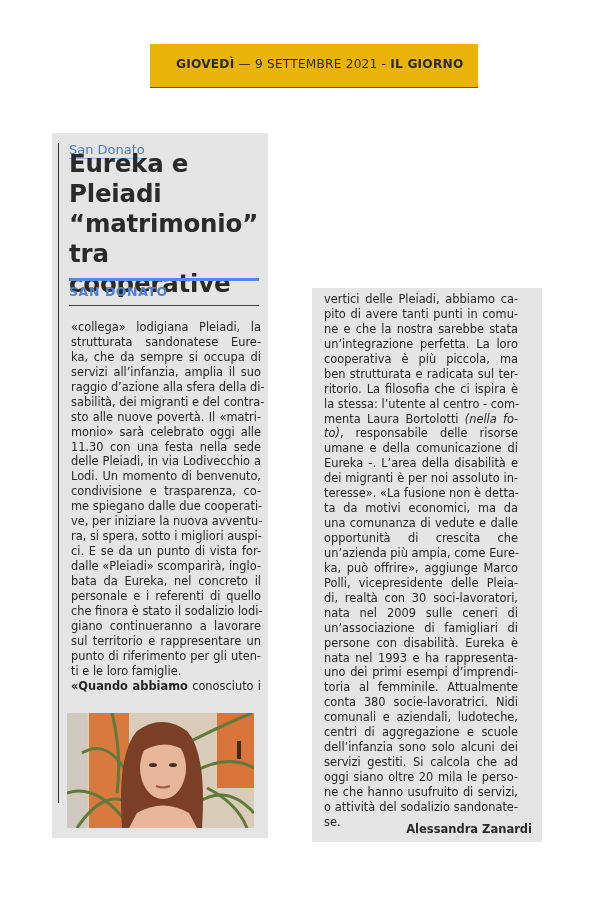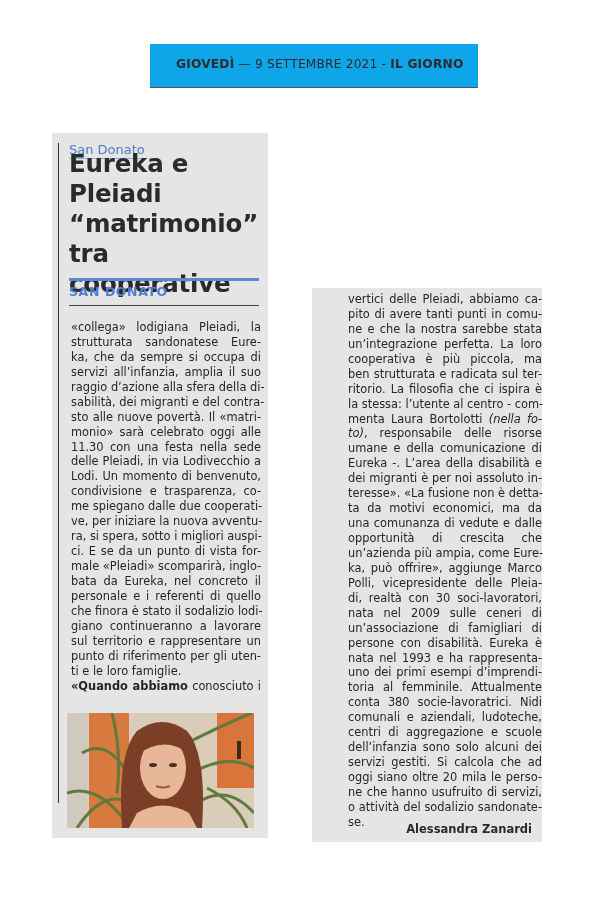--- a/index.html
+++ b/index.html
@@ -1,33 +1,33 @@
 <!DOCTYPE html>
 <html><head>
 <meta charset="utf-8">
 <style>
   html, body { margin:0; padding:0; }
   body { width:600px; height:900px; background:#ffffff; position:relative; overflow:hidden;
          font-family:"DejaVu Sans", "Liberation Sans", sans-serif; color:#2a2a2a; }
-  .strip { position:absolute; left:150px; top:44px; width:328px; height:44px; background:#0ea5e9;
+  .strip { position:absolute; left:150px; top:44px; width:328px; height:44px; background:#eab308;
            box-sizing:border-box; border-bottom:1.5px solid #555; }
   .strip .txt { position:absolute; left:26px; top:13px; font-size:12.2px; letter-spacing:0.2px; color:#2b2b2b; white-space:nowrap; }
   .strip b { font-weight:900; }
   .clip { position:absolute; background:#e5e5e5; }
   .left { left:52px; top:133px; width:216px; height:705px; }
   .right { left:312px; top:288px; width:230px; height:554px; }
   .vrule { position:absolute; left:6px; top:10px; width:1.2px; height:660px; background:#333; }
   .kicker { position:absolute; left:17px; top:9px; font-size:13px; color:#4a7cc9; border-bottom:1.5px solid #8db0e0; padding-bottom:0; line-height:16px; }
   .headline { position:absolute; left:17px; top:16px; width:198px; font-size:24.5px; line-height:30px; font-weight:700; color:#2a2a2a; letter-spacing:-0.2px; }
   .blue-rule { position:absolute; left:17px; top:145px; width:190px; height:3px; background:#5b8ad3; }
   .section { position:absolute; left:17px; top:151px; font-size:12.5px; font-weight:900; color:#4f7fd0; letter-spacing:0.6px; }
   .dark-rule { position:absolute; left:17px; top:172px; width:190px; height:1.2px; background:#444; }
   .body-text { position:absolute; font-size:11.4px; line-height:14.95px; color:#262626; text-align:justify; }
   .left .body-text { left:19px; top:187px; width:190px; }
-  .right .body-text { left:36px; top:4px; width:194px; }
+  .right .body-text { left:12px; top:4px; width:194px; }
   .line { display:block; white-space:nowrap; text-align:justify; text-align-last:justify; height:14.95px; }
   .line.last { text-align-last:left; }
   .bold { font-weight:900; }
   .ital { font-style:italic; }
   .photo { position:absolute; left:15px; top:580px; width:187px; height:115px; overflow:hidden; background:#e8dccb; }
   .byline { position:absolute; right:10px; bottom:6px; font-size:11.5px; font-weight:900; color:#2a2a2a;margin-top:38px; }
 </style>
 </head>
 <body>
 
@@ -58,21 +58,21 @@
       <span class="line"><span>sto alle nuove povertà. Il «matri-</span></span>
       <span class="line"><span>monio» sarà celebrato oggi alle</span></span>
       <span class="line"><span>11.30 con una festa nella sede</span></span>
       <span class="line"><span>delle Pleiadi, in via Lodivecchio a</span></span>
       <span class="line"><span>Lodi. Un momento di benvenuto,</span></span>
       <span class="line"><span>condivisione e trasparenza, co-</span></span>
       <span class="line"><span>me spiegano dalle due cooperati-</span></span>
       <span class="line"><span>ve, per iniziare la nuova avventu-</span></span>
       <span class="line"><span>ra, si spera, sotto i migliori auspi-</span></span>
       <span class="line"><span>ci. E se da un punto di vista for-</span></span>
-      <span class="line"><span>male «Pleiadi» scomparirà, inglo-</span></span>
+      <span class="line"><span>dalle «Pleiadi» scomparirà, inglo-</span></span>
       <span class="line"><span>bata da Eureka, nel concreto il</span></span>
       <span class="line"><span>personale e i referenti di quello</span></span>
       <span class="line"><span>che finora è stato il sodalizio lodi-</span></span>
       <span class="line"><span>giano continueranno a lavorare</span></span>
       <span class="line"><span>sul territorio e rappresentare un</span></span>
       <span class="line"><span>punto di riferimento per gli uten-</span></span>
       <span class="line last"><span>ti e le loro famiglie.</span></span>
       <span class="line"><span class="bold">«Quando abbiamo</span><span> conosciuto i</span></span>
     </div>
   <div class="photo">

